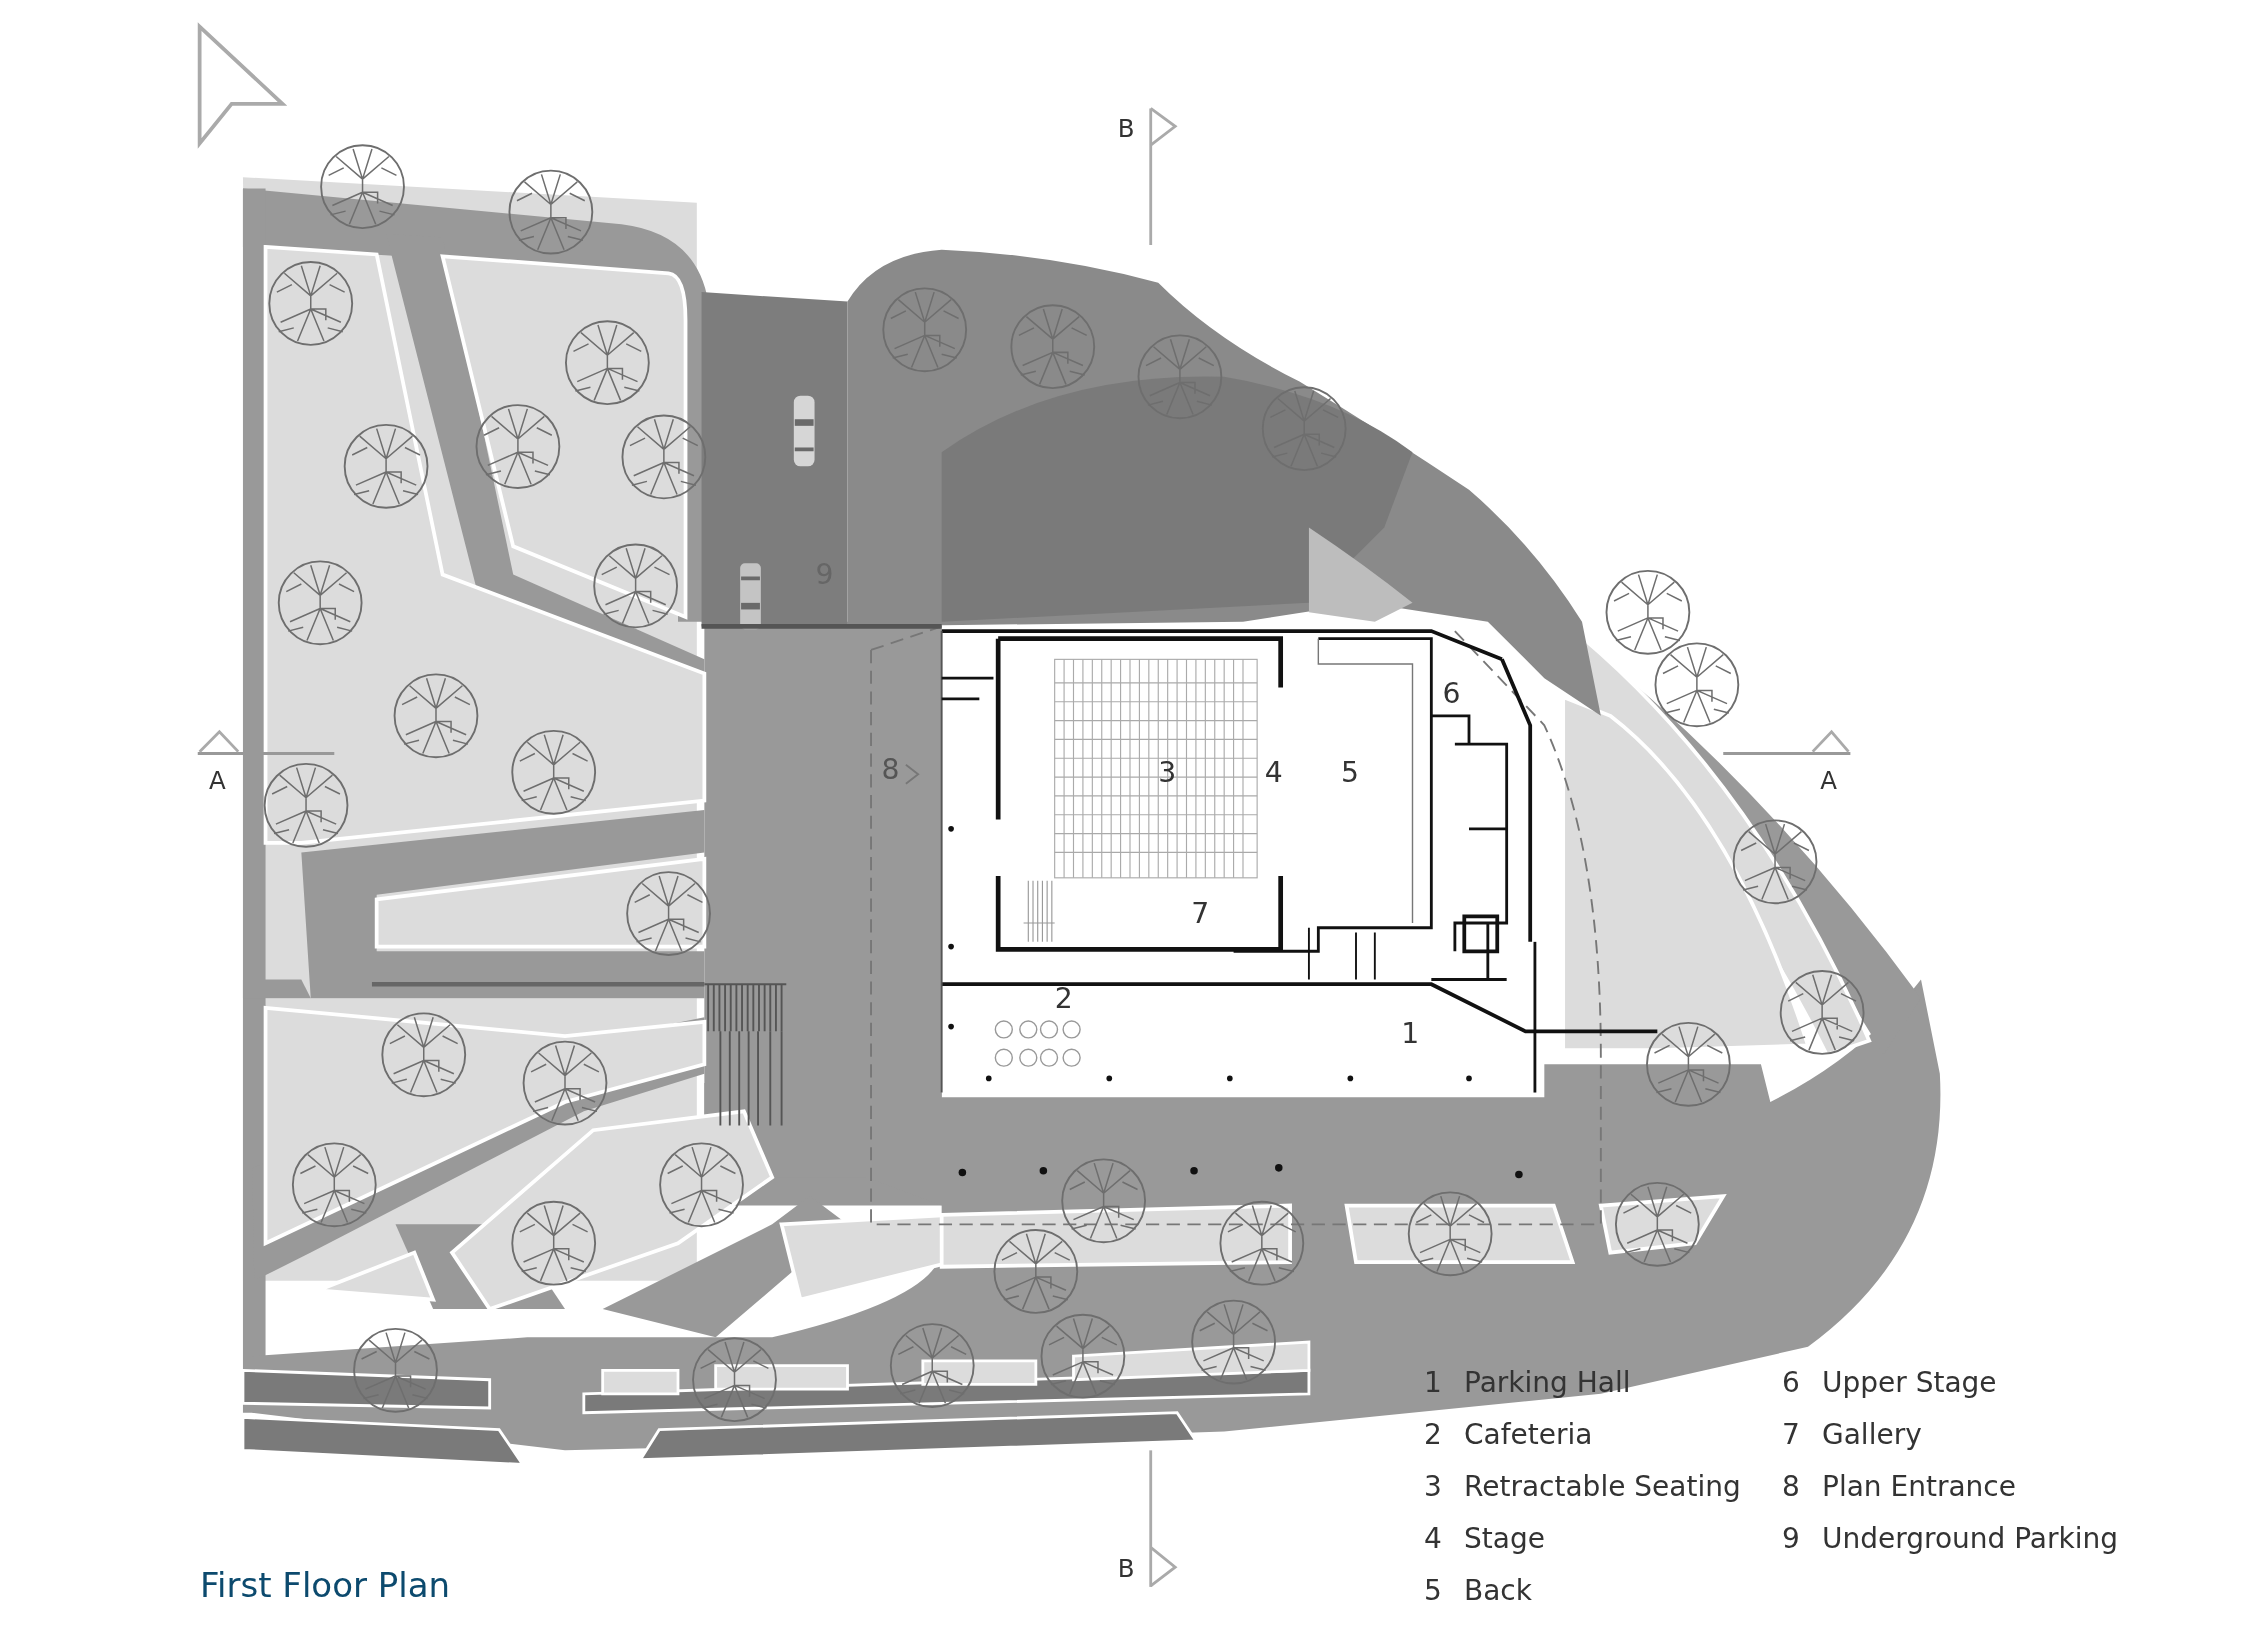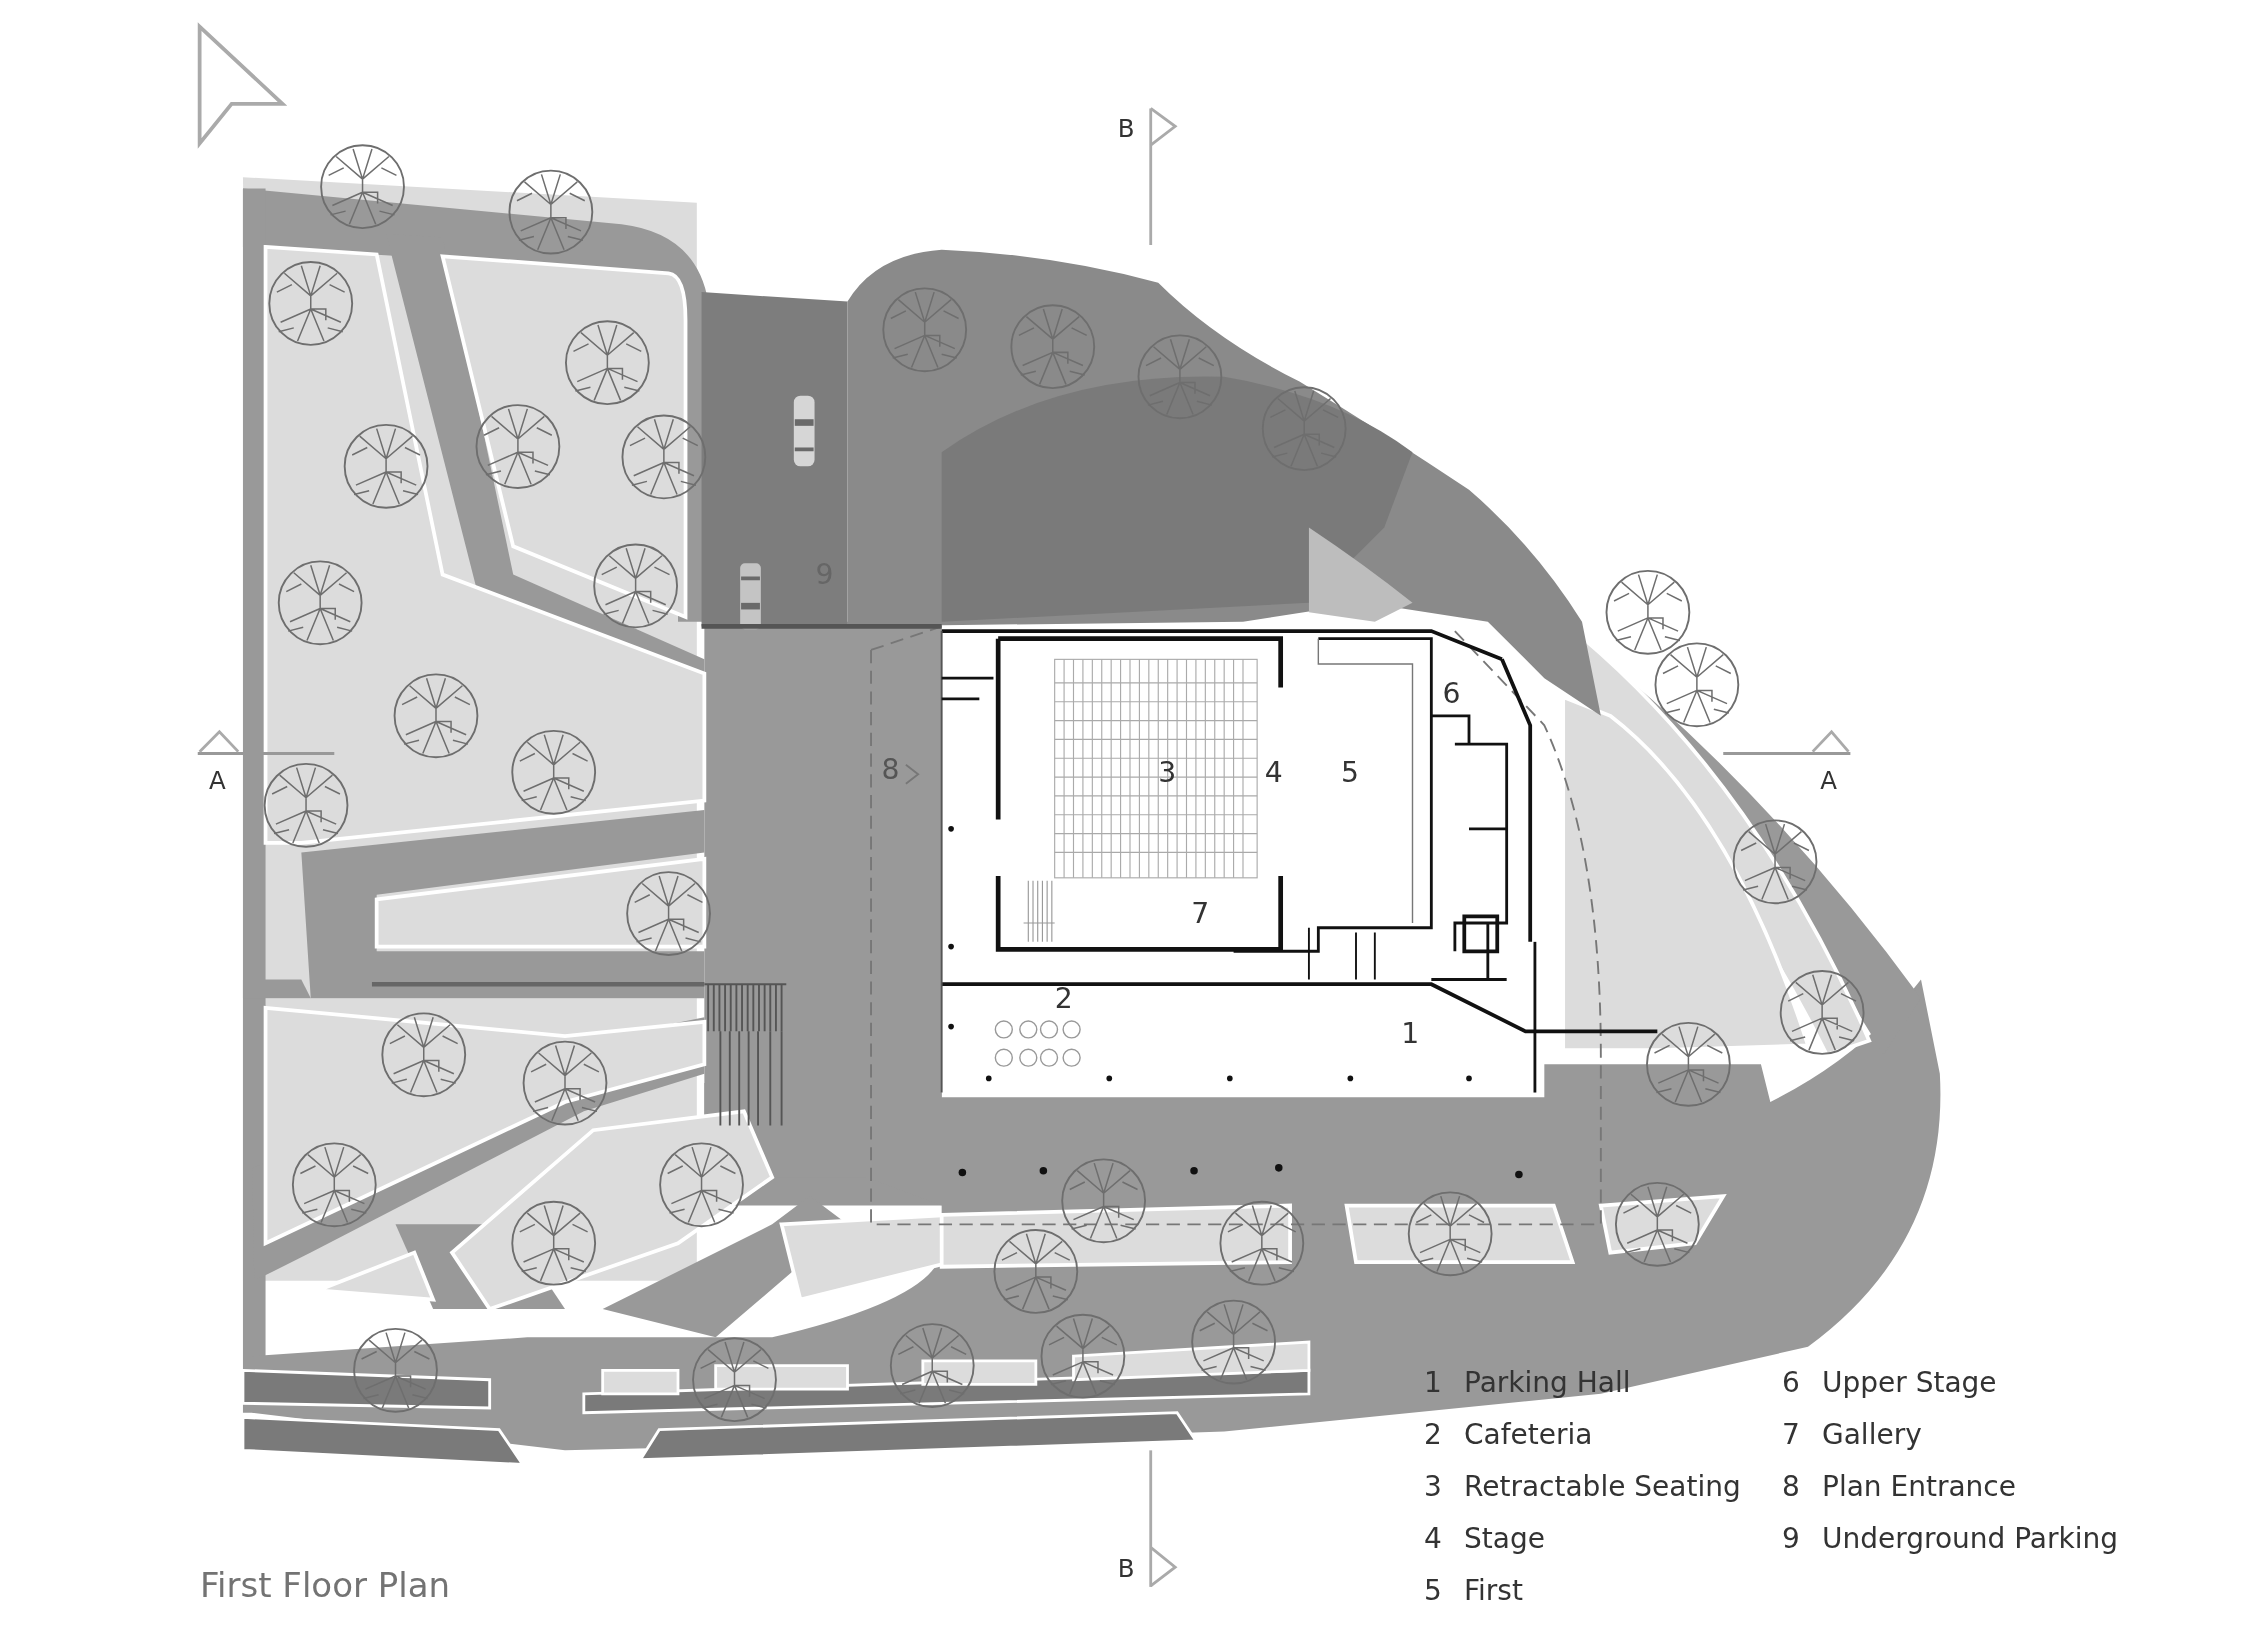--- a/index.html
+++ b/index.html
@@ -2,21 +2,21 @@
 <html style="font-size:15px"><head>
 <meta charset="utf-8">
 <style>
   html, body { margin: 0; padding: 0; background: #ffffff; }
   body { width: 2260px; height: 1637px; position: relative; overflow: hidden;
          font-family: "DejaVu Sans", sans-serif; }
   #plan { position: absolute; left: 0; top: 0; width: 2260px; height: 1637px; }
   .lbl { font-family: "DejaVu Sans", sans-serif; fill: #2a2a2a; }
   .room { font-size: 30px; fill: #333; }
   .sec  { font-size: 26px; fill: #333; }
-  .title { position: absolute; left: 200px; top: 1565px; font-size: 34px; color: #737373;
+  .title { position: absolute; left: 200px; top: 1565px; font-size: 34px; color: #0c4a6e;
            font-family: "DejaVu Sans", sans-serif; }
   .legend { position: absolute; left: 1424px; top: 1356px; width: 734px; height: 264px;
             font-family: "DejaVu Sans", sans-serif; font-size: 28px; color: #333; }
   .legend .col { position: absolute; top: 0; }
   .legend .col.c1 { left: 0; }
   .legend .col.c2 { left: 358px; }
   .legend .row { height: 52px; display: flex; align-items: center; white-space: nowrap; }
   .legend .num { width: 40px; display: inline-block; }
 </style>
 </head>
@@ -261,21 +261,21 @@
     <div class="row">
         <span class="num">3</span>
         <span>Retractable Seating</span>
       </div>
     <div class="row">
         <span class="num">4</span>
         <span>Stage</span>
       </div>
     <div class="row">
         <span class="num">5</span>
-        <span>First</span>
+        <span>Back</span>
       </div>
   </div>
   <div class="col c2">
     <div class="row">
         <span class="num">6</span>
         <span>Upper Stage</span>
       </div>
     <div class="row">
         <span class="num">7</span>
         <span>Gallery</span>

